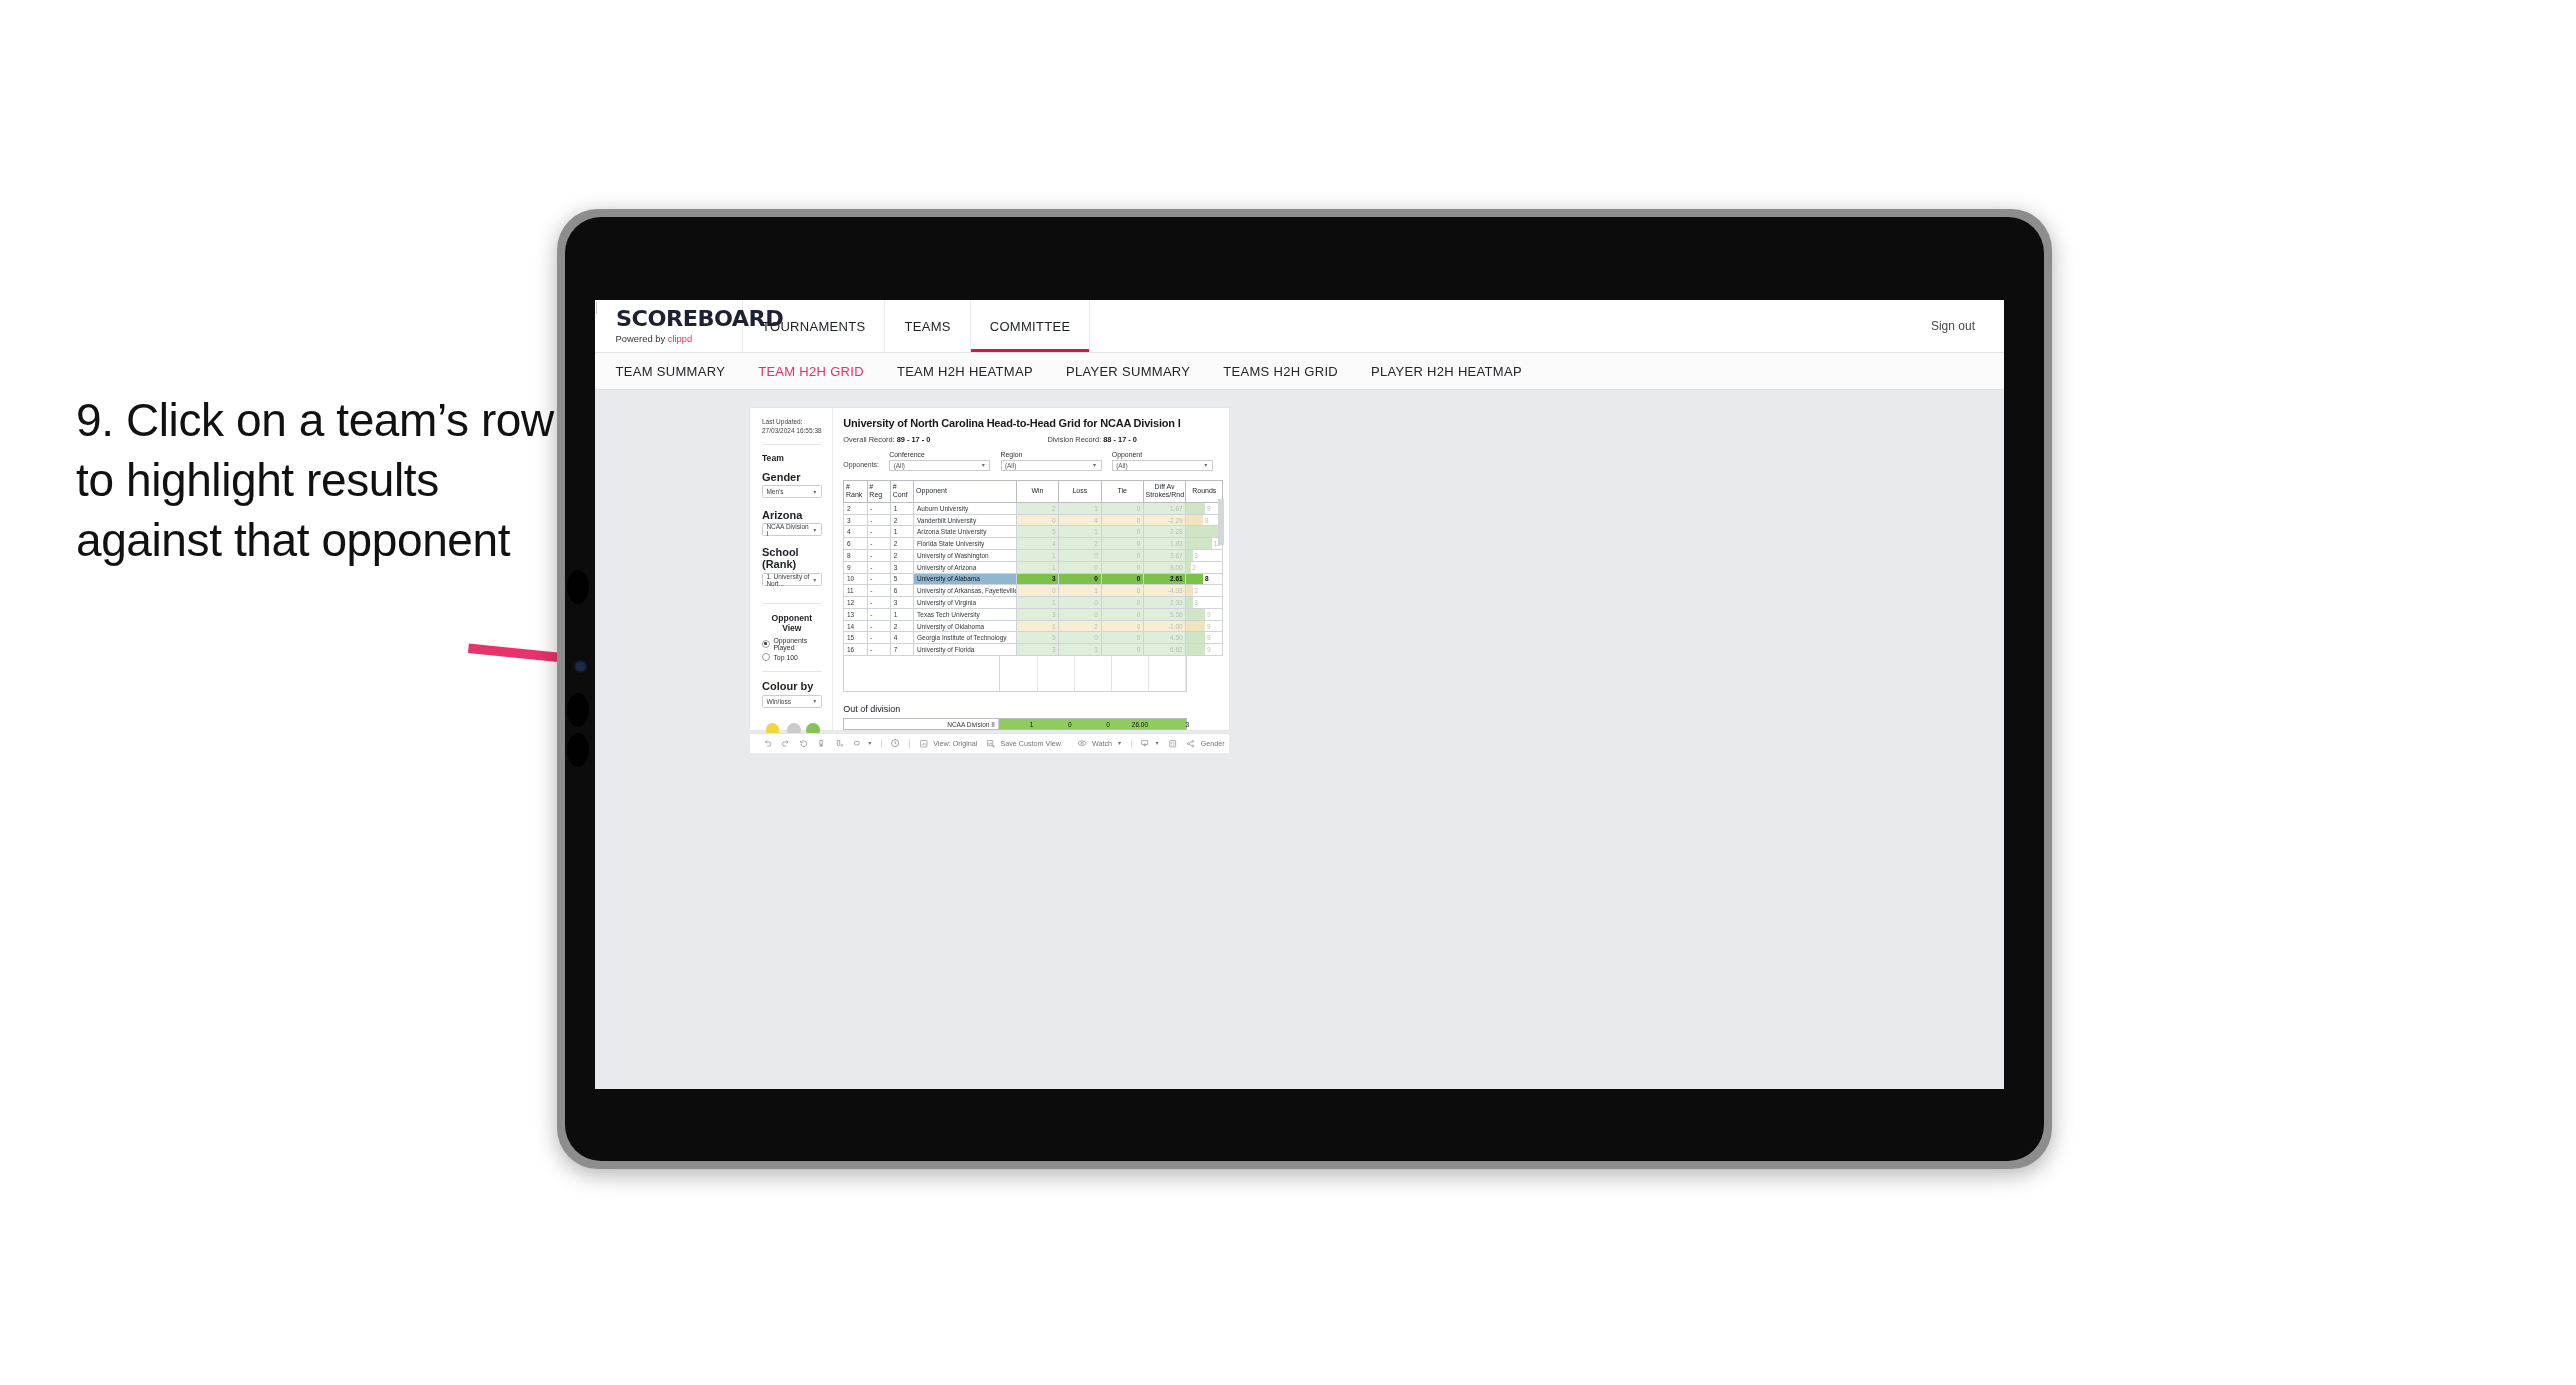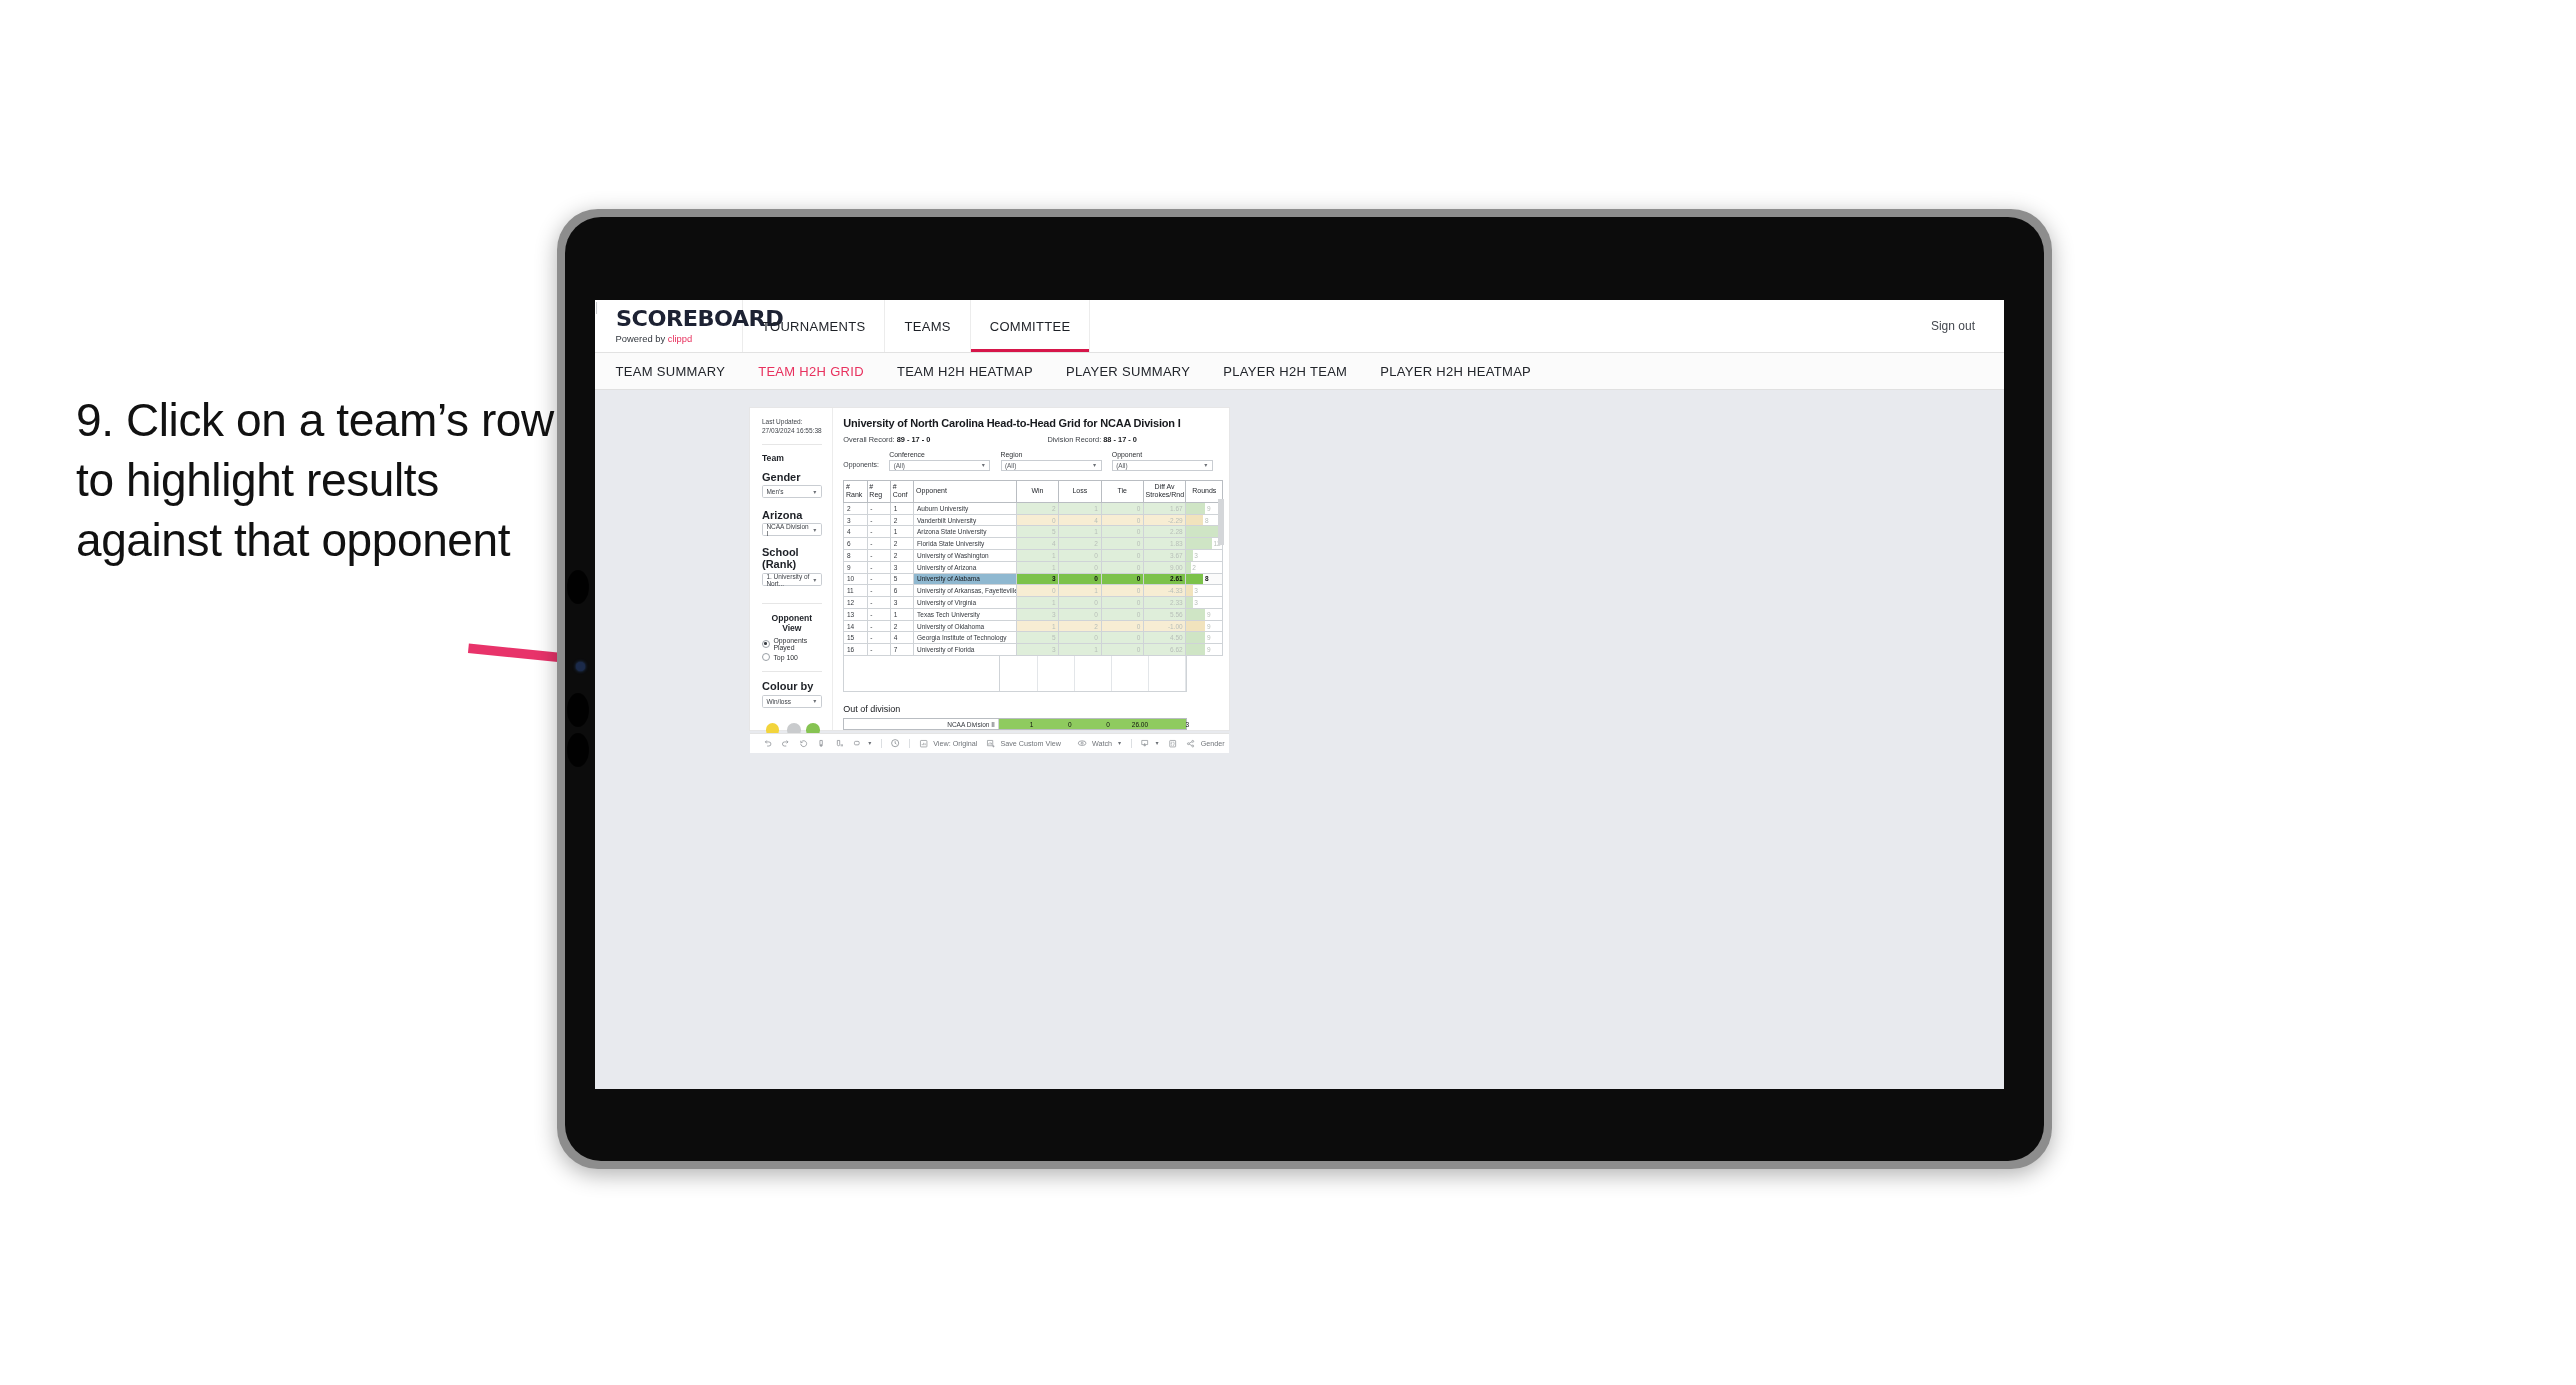--- a/index.html
+++ b/index.html
@@ -181,21 +181,21 @@
       <span class="bar">|</span>
       <span>Sign out</span>
     </div>
   </div>
 
   <div id="subnav">
     <div class="subitem">TEAM SUMMARY</div>
     <div class="subitem active">TEAM H2H GRID</div>
     <div class="subitem">TEAM H2H HEATMAP</div>
     <div class="subitem">PLAYER SUMMARY</div>
-    <div class="subitem">PLAYER H2H TEAM</div>
+    <div class="subitem">TEAMS H2H GRID</div>
     <div class="subitem">PLAYER H2H HEATMAP</div>
   </div>
 
   <div id="dash">
 
     <div id="side">
       <div id="lastupd">Last Updated: 27/03/2024 16:55:38</div>
       <div class="side-sep"></div>
       <div class="side-h">Team</div>
 

